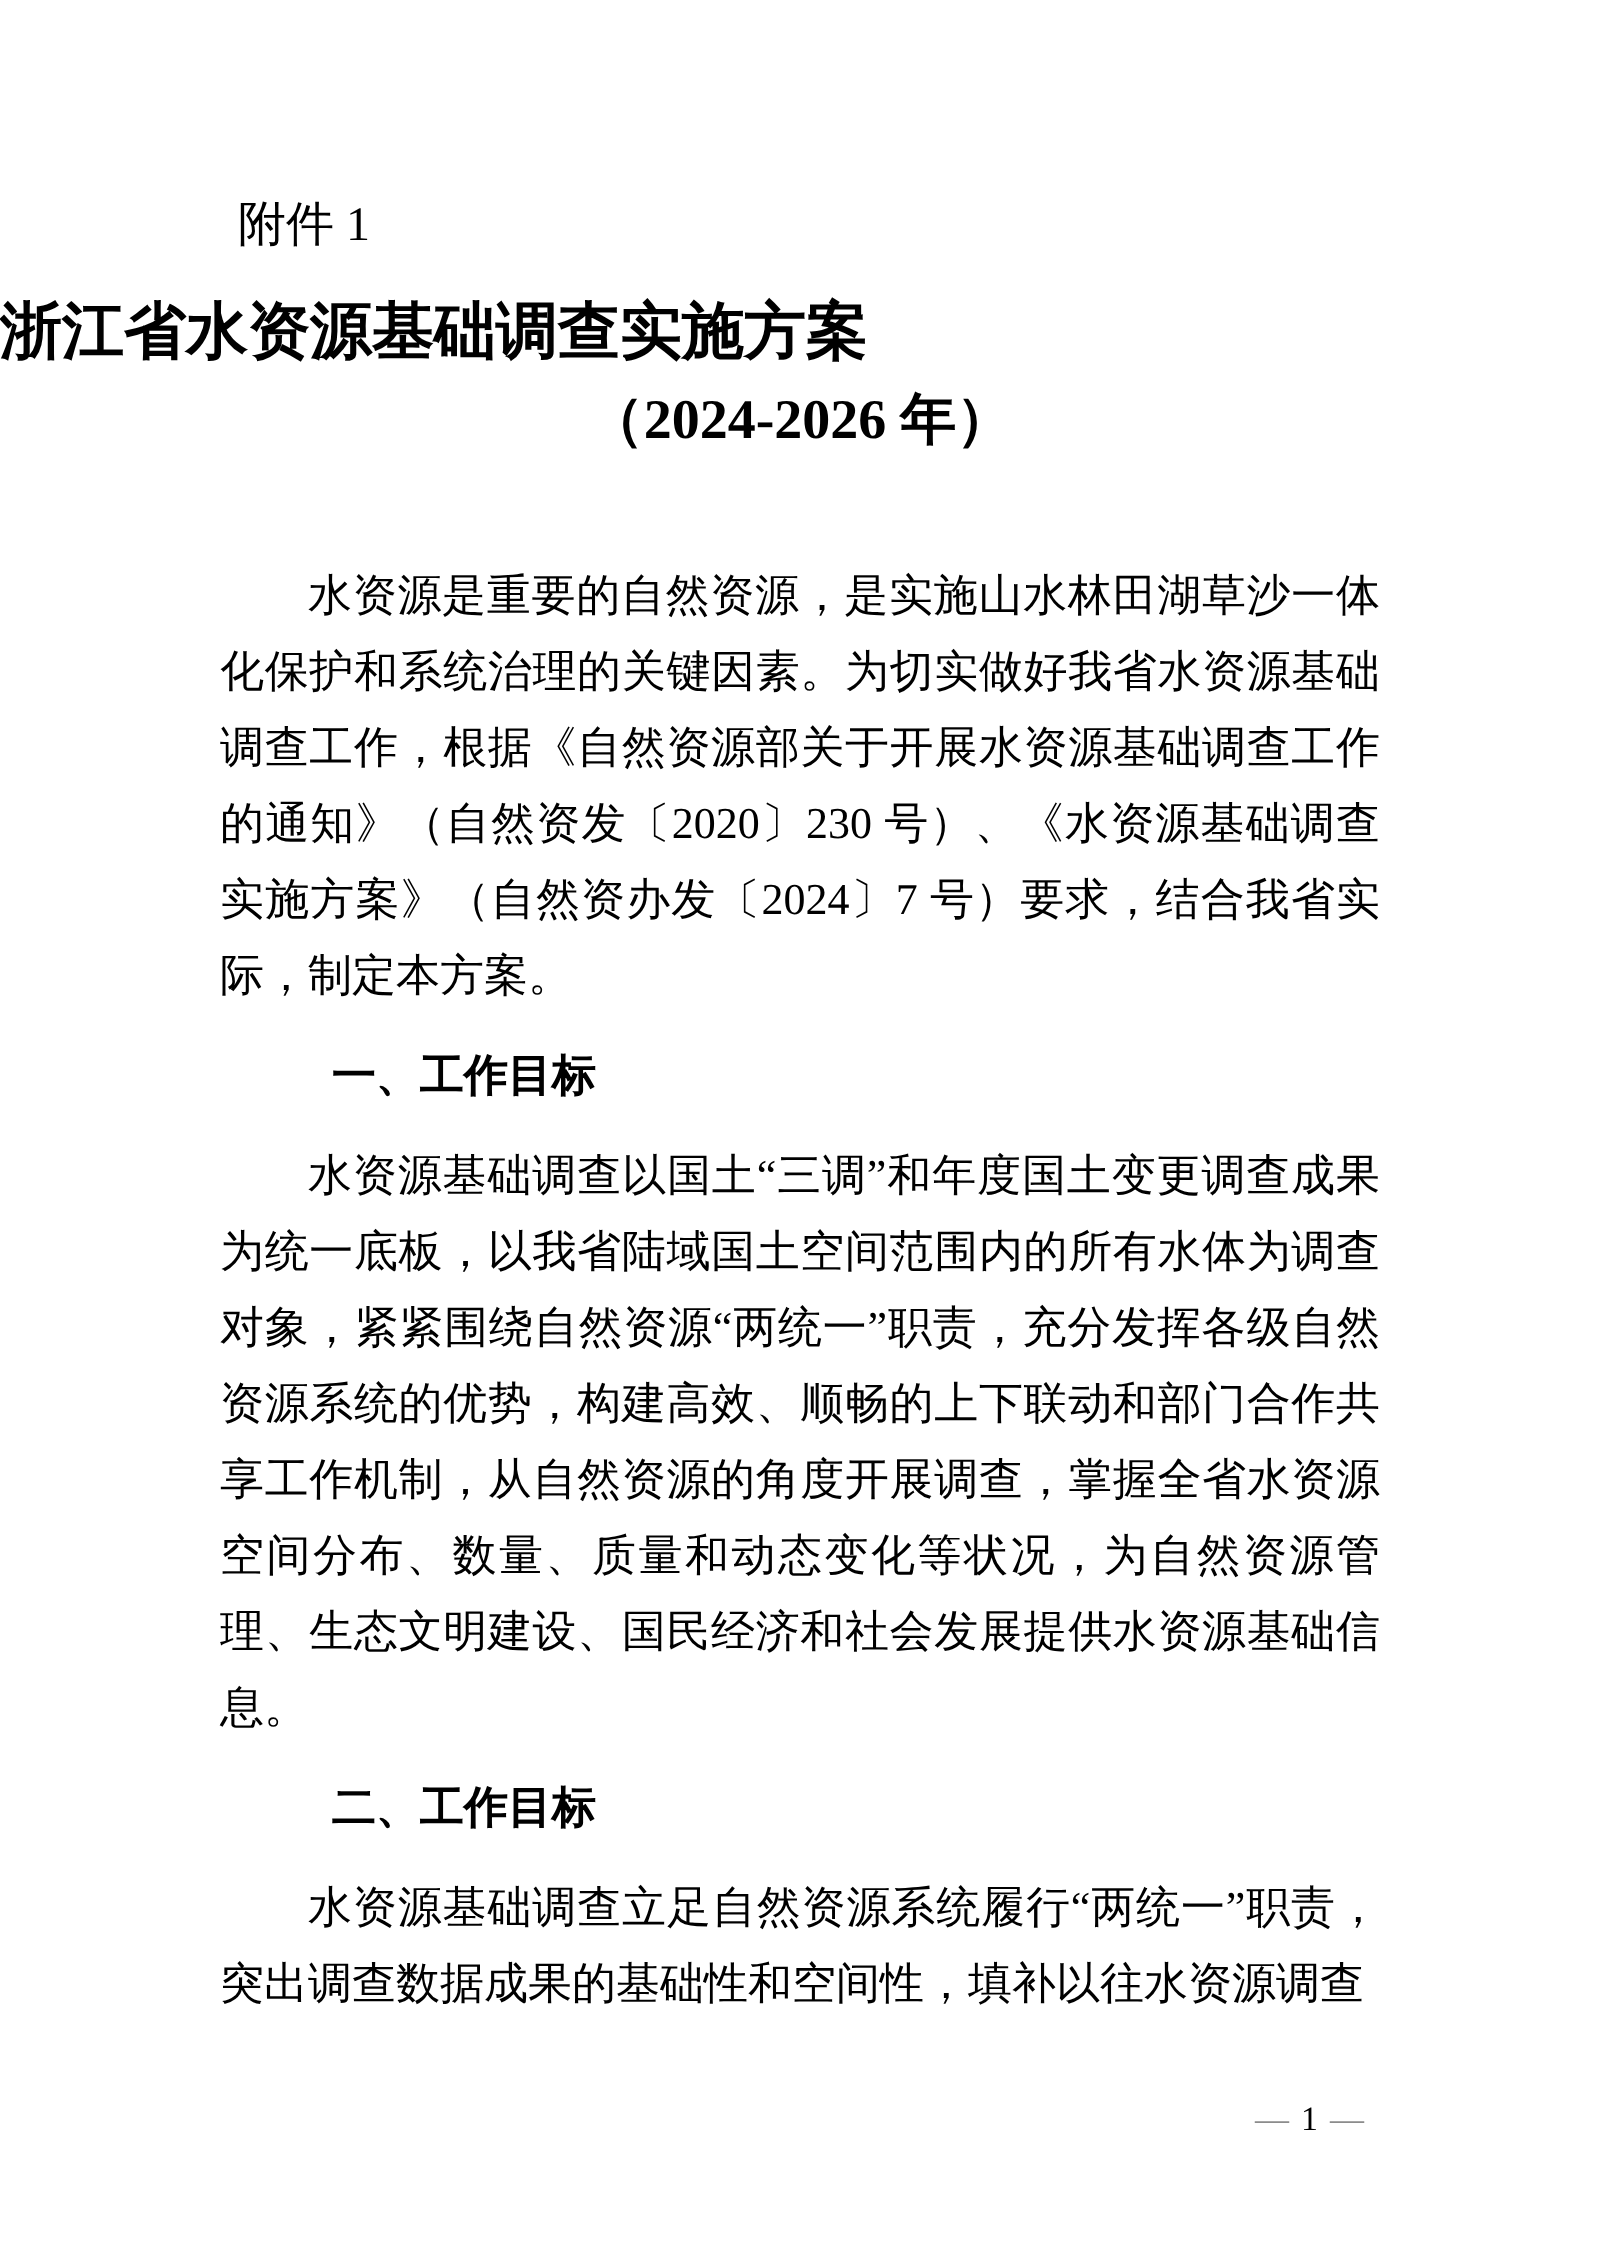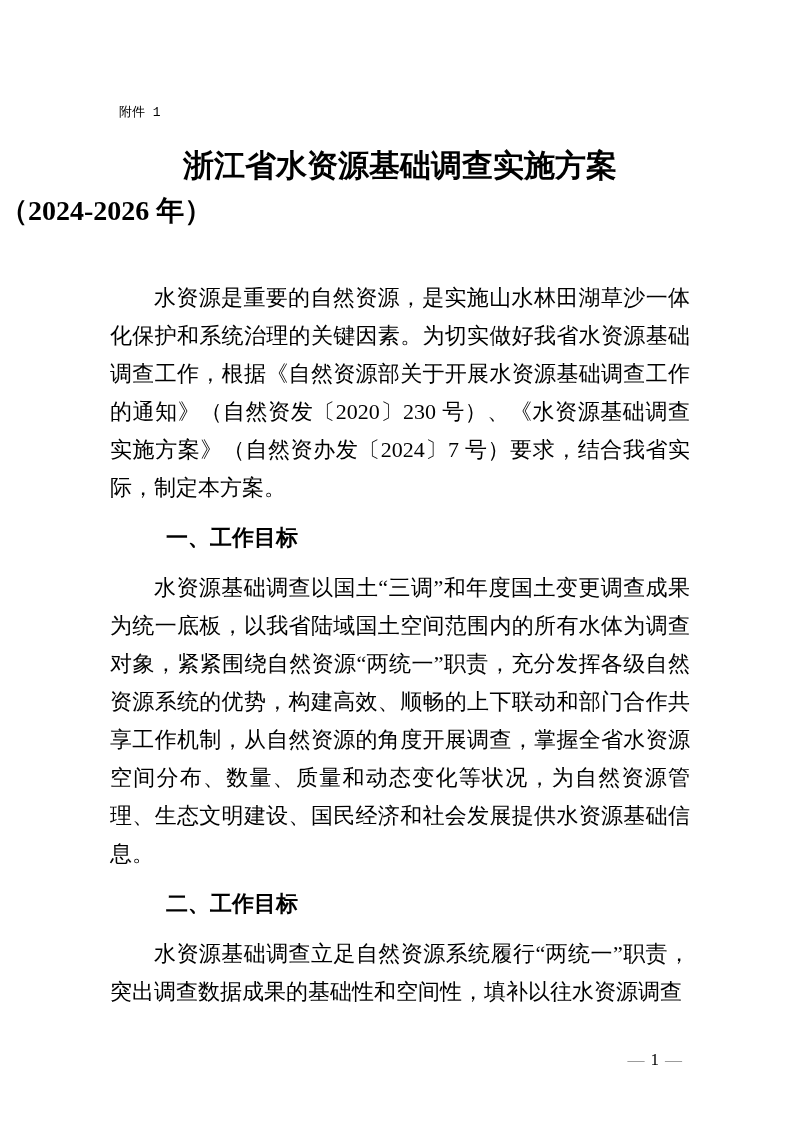--- a/index.html
+++ b/index.html
@@ -13,45 +13,45 @@
     height: 1132px;
     background: #ffffff;
     color: #000000;
     font-family: "Liberation Serif", "DejaVu Serif", serif;
     overflow: hidden;
   }
   .attachment-label {
     position: absolute;
     left: 119px;
     top: 100px;
-    font-family: Liberation Mono, monospace;
-    font-size: 13px;
+    font-family: Liberation Serif, serif;
+    font-size: 24px;
     font-weight: 500;
     line-height: 26px;
     white-space: nowrap;
   }
   .doc-title {
     position: absolute;
     left: 0;
     top: 146px;
     width: 100%;
     margin: 0;
-    text-align: center;
+    text-align: left;
     font-size: 31px;
     font-weight: bold;
     line-height: 40px;
     letter-spacing: 0px;
   }
   .doc-subtitle {
     position: absolute;
     left: 0;
     top: 192px;
     width: 100%;
     margin: 0;
-    text-align: left;
+    text-align: center;
     font-size: 28px;
     font-weight: bold;
     line-height: 38px;
   }
   .body-text {
     position: absolute;
     left: 110px;
     top: 279px;
     width: 580px;
     font-size: 22px;

